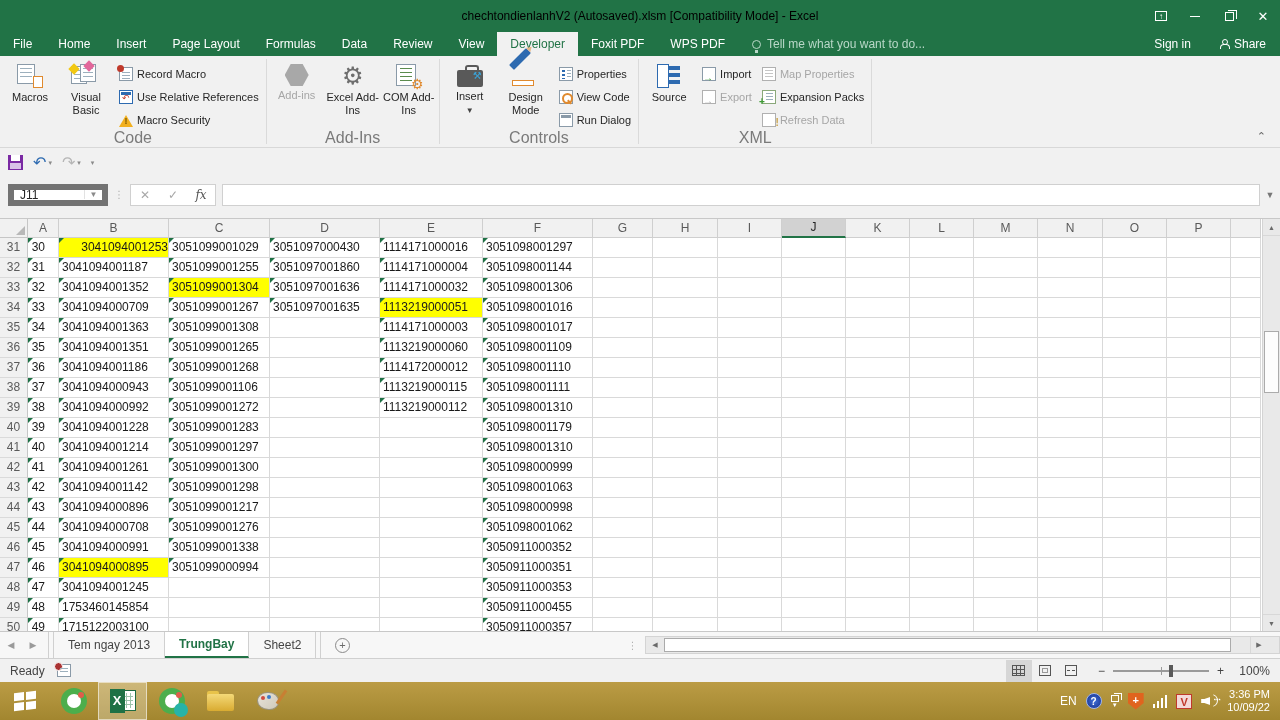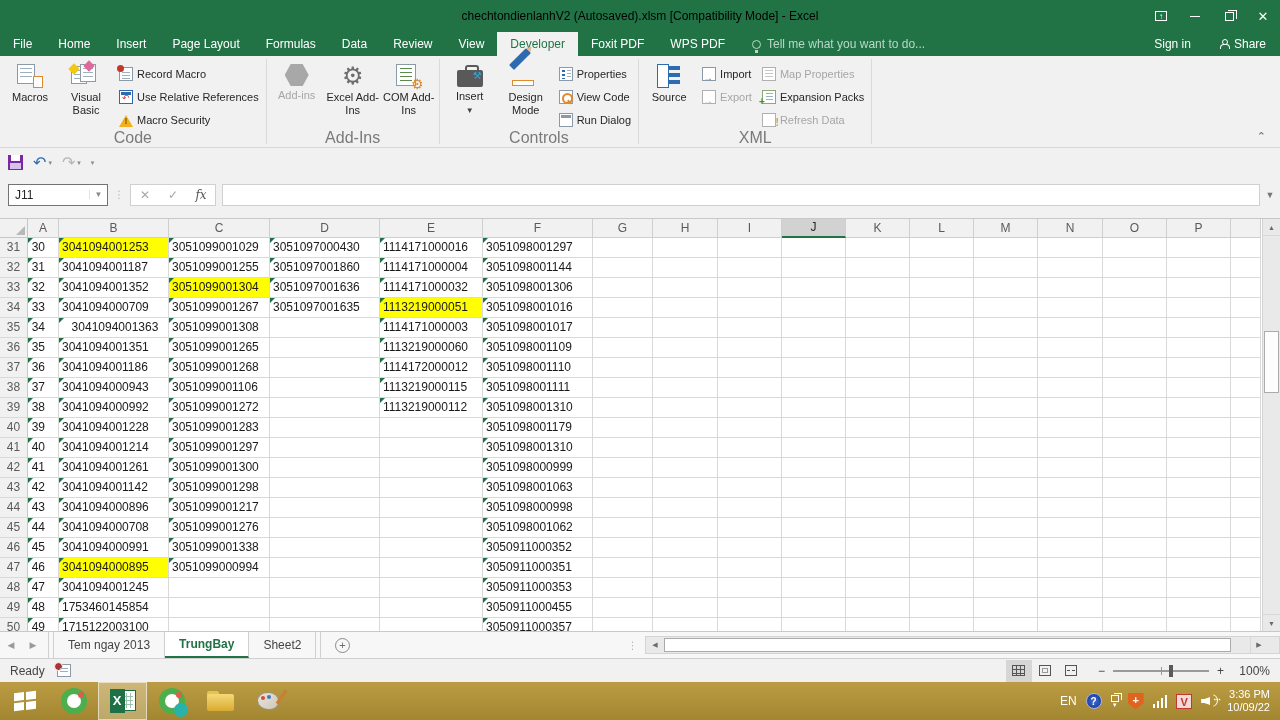--- a/index.html
+++ b/index.html
@@ -110,21 +110,21 @@
   .qat-btn { display:flex; align-items:center; gap:2px; }
   .save-glyph { width:15px; height:15px; background:#7a29a3; position:relative; }
   .save-glyph::before { content:""; position:absolute; left:3px; top:0; width:9px; height:6px; background:#fff; }
   .save-glyph::after { content:""; position:absolute; left:2px; bottom:1px; width:11px; height:6px; background:#d9c2e8; }
   .undo-glyph { color:#2d6ab0; font-size:16px; line-height:15px; font-family:"DejaVu Sans", sans-serif; }
   .redo-glyph { color:#b6b6b6; font-size:16px; line-height:15px; font-family:"DejaVu Sans", sans-serif; }
   .qat-dd { font-size:7px; color:#8a8a8a; }
 
   
   .formularow { height:42px; background:#f1f1f1; display:flex; align-items:center; padding:0 0 6px 0; border-bottom:1px solid #c8c8c8; }
-  .namebox { width:100px; height:22px; background:#fff; border:1px solid #737373; margin-left:8px; display:flex; align-items:center; }
+  .namebox { width:100px; height:22px; background:#fff; border:6px solid #737373; margin-left:8px; display:flex; align-items:center; }
   .namebox .nb-text { flex:1; padding-left:6px; font-size:12px; color:#262626; }
   .namebox .nb-arrow { width:18px; text-align:center; color:#8a8a8a; font-size:8px; border-left:1px solid #e2e2e2; }
   .fdots { color:#b0b0b0; padding:0 6px; font-size:10px; letter-spacing:0; }
   .fbtns { height:22px; background:#fff; border:1px solid #d0d0d0; display:flex; align-items:center; }
   .fbtn { width:28px; text-align:center; color:#a8a8a8; font-size:12px; }
   .fbtn.fx { color:#555; font-family:"DejaVu Serif", serif; font-style:italic; }
   .formulainput { flex:1; height:22px; background:#fff; border:1px solid #d0d0d0; margin-left:6px; }
   .fexpand { width:20px; text-align:center; color:#777; font-size:9px; }
 
   
@@ -458,21 +458,21 @@
         <div class="ch" style="width: 64px;">M</div>
         <div class="ch" style="width: 65px;">N</div>
         <div class="ch" style="width: 64px;">O</div>
         <div class="ch" style="width: 64px;">P</div>
         <div class="ch" style="width: 30px;"></div>
       </div>
     <div id="grid-body">
         <div class="grow">
           <div class="rh">31</div>
           <div class="c tri numA" style="width: 31px;">30</div>
-          <div class="c tri hl" style="width: 110px;">3041094001253</div>
+          <div class="c tri hl" style="width: 110px; text-align: right;">3041094001253</div>
           <div class="c tri" style="width: 101px;">3051099001029</div>
           <div class="c tri" style="width: 110px;">3051097000430</div>
           <div class="c tri" style="width: 103px;">1114171000016</div>
           <div class="c tri" style="width: 110px;">3051098001297</div>
           <div class="c" style="width: 60px;"></div>
           <div class="c" style="width: 65px;"></div>
           <div class="c" style="width: 64px;"></div>
           <div class="c" style="width: 64px;"></div>
           <div class="c" style="width: 64px;"></div>
           <div class="c" style="width: 64px;"></div>
@@ -538,21 +538,21 @@
           <div class="c" style="width: 64px;"></div>
           <div class="c" style="width: 64px;"></div>
           <div class="c" style="width: 65px;"></div>
           <div class="c" style="width: 64px;"></div>
           <div class="c" style="width: 64px;"></div>
           <div class="c" style="width: 30px;"></div>
         </div>
         <div class="grow">
           <div class="rh">35</div>
           <div class="c tri numA" style="width: 31px;">34</div>
-          <div class="c tri" style="width: 110px; text-align: center;">3041094001363</div>
+          <div class="c tri" style="width: 110px;">3041094001363</div>
           <div class="c tri" style="width: 101px;">3051099001308</div>
           <div class="c" style="width: 110px;"></div>
           <div class="c tri" style="width: 103px;">1114171000003</div>
           <div class="c tri" style="width: 110px;">3051098001017</div>
           <div class="c" style="width: 60px;"></div>
           <div class="c" style="width: 65px;"></div>
           <div class="c" style="width: 64px;"></div>
           <div class="c" style="width: 64px;"></div>
           <div class="c" style="width: 64px;"></div>
           <div class="c" style="width: 64px;"></div>

